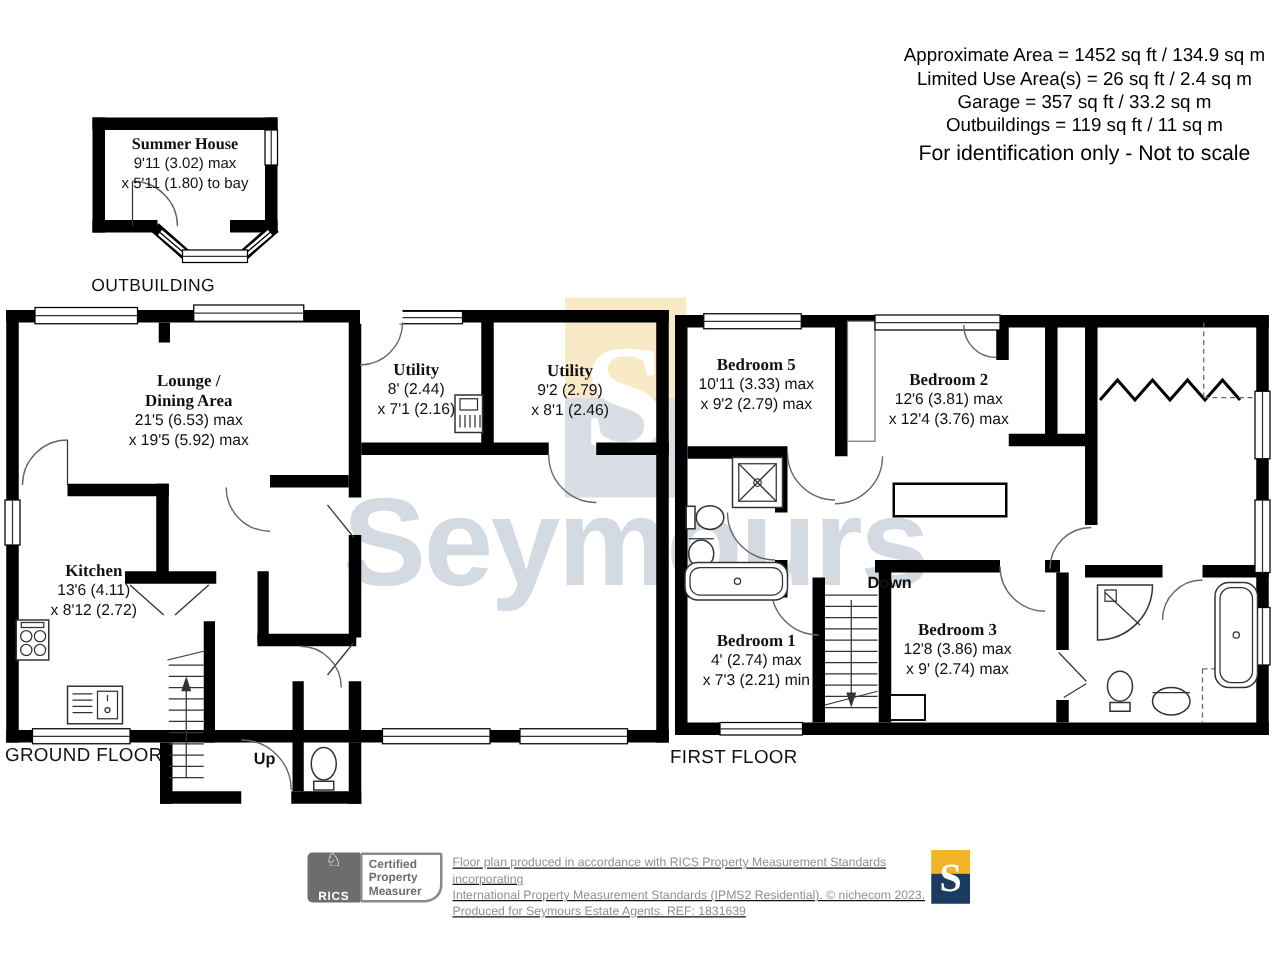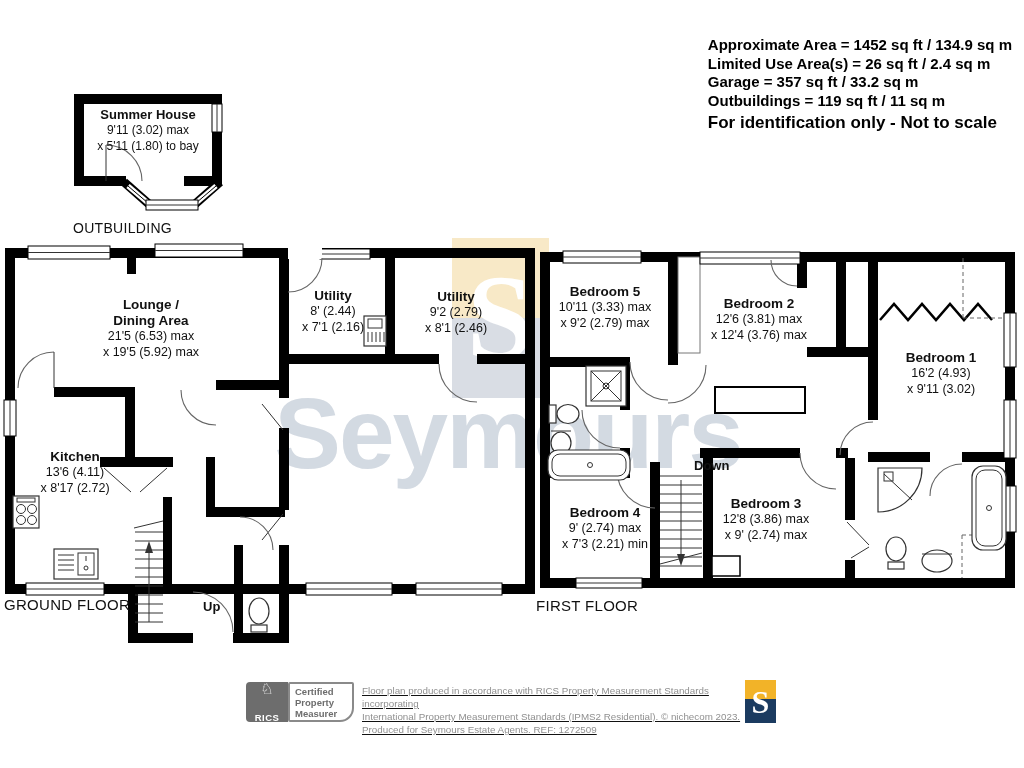--- a/index.html
+++ b/index.html
@@ -7,25 +7,25 @@
         font-family:"Liberation Sans",sans-serif;color:#111;}
   svg{position:absolute;left:0;top:0;}
   .g-wall rect{fill:#000;}
   .wf{fill:#fff;stroke:#000;stroke-width:1;}
   .gap{fill:#fff;stroke:none;}
   .tl{stroke:#333;stroke-width:1.2;fill:#fff;}
   .ln{stroke:#333;stroke-width:1;fill:none;}
   .arc{stroke:#666;stroke-width:1.1;fill:none;}
   .dsh{stroke:#666;stroke-width:1;fill:none;stroke-dasharray:4 3;}
   .lbl{position:absolute;text-align:center;transform:translateX(-50%);white-space:nowrap;z-index:5;}
-  .rn{font-weight:bold;font-size:13.5px;line-height:16px;}
+  .rn{font-weight:bold;font-size:13.5px;line-height:16px;font-family:Liberation Serif, serif;}
   .rd{font-size:12.5px;line-height:15.5px;}
   .floor-label{position:absolute;font-weight:normal;font-size:15px;letter-spacing:.3px;z-index:5;}
   .stair-lbl{position:absolute;font-weight:bold;font-size:13px;z-index:5;margin-left:30px;}
-  .area-block{position:absolute;top:36px;right:12px;text-align:left;z-index:5;font-weight:bold;}
+  .area-block{position:absolute;top:36px;right:12px;text-align:center;z-index:5;}
   .area-line{font-size:15px;line-height:18.5px;color:#000;}
   .area-note{font-size:17px;margin-top:3px;color:#000;}
   .rics-badge{position:absolute;left:246px;top:682px;width:42px;height:40px;background:#6d6d6d;
       border-radius:4px 0 0 4px;z-index:5;display:flex;flex-direction:column;align-items:center;justify-content:center;}
   .rics-crest{color:#fff;font-size:15px;line-height:14px;}
   .rics-word{color:#fff;font-weight:bold;font-size:9.5px;letter-spacing:.5px;margin-top:16px;}
   .cpm-badge{position:absolute;left:288px;top:682px;width:66px;height:40px;background:#fff;
       border:2px solid #8a8a8a;border-radius:2px 2px 14px 2px;box-sizing:border-box;z-index:5;
       display:flex;flex-direction:column;justify-content:center;padding-left:5px;}
   .cpm-line{font-weight:bold;font-size:9.5px;line-height:11px;color:#6d6d6d;}
@@ -333,43 +333,38 @@
   <div class="rd">x 7'1 (2.16)</div>
 </div>
 <div class="lbl" style="left:456px;top:289px">
   <div class="rn">Utility</div>
   <div class="rd">9'2 (2.79)</div>
   <div class="rd">x 8'1 (2.46)</div>
 </div>
 <div class="lbl" style="left:75px;top:449px">
   <div class="rn">Kitchen</div>
   <div class="rd">13'6 (4.11)</div>
-  <div class="rd">x 8'17 (2.72)</div>
+  <div class="rd">x 8'12 (2.72)</div>
 </div>
 <div class="floor-label" style="left:4px;top:596px">GROUND FLOOR</div>
 <div class="stair-lbl" style="left:173px;top:599px">Up</div>
 
 <div class="lbl" style="left:605px;top:284px">
   <div class="rn">Bedroom 5</div>
   <div class="rd">10'11 (3.33) max</div>
   <div class="rd">x 9'2 (2.79) max</div>
 </div>
 <div class="lbl" style="left:759px;top:296px">
   <div class="rn">Bedroom 2</div>
   <div class="rd">12'6 (3.81) max</div>
   <div class="rd">x 12'4 (3.76) max</div>
 </div>
-<div class="lbl" style="left:941px;top:350px">
+<div class="lbl" style="left:605px;top:505px">
   <div class="rn">Bedroom 1</div>
-  <div class="rd">16'2 (4.93)</div>
-  <div class="rd">x 9'11 (3.02)</div>
-</div>
-<div class="lbl" style="left:605px;top:505px">
-  <div class="rn">Bedroom 4</div>
-  <div class="rd">9' (2.74) max</div>
+  <div class="rd">4' (2.74) max</div>
   <div class="rd">x 7'3 (2.21) min</div>
 </div>
 <div class="lbl" style="left:766px;top:496px">
   <div class="rn">Bedroom 3</div>
   <div class="rd">12'8 (3.86) max</div>
   <div class="rd">x 9' (2.74) max</div>
 </div>
 <div class="floor-label" style="left:536px;top:597px">FIRST FLOOR</div>
 <div class="stair-lbl" style="left:664px;top:458px">Down</div>
 
@@ -378,21 +373,21 @@
   <span class="rics-word">RICS</span>
 </div>
 <div class="cpm-badge">
   <div class="cpm-line">Certified</div>
   <div class="cpm-line">Property</div>
   <div class="cpm-line">Measurer</div>
 </div>
 <div class="footer-text">
   <div class="ft-line">Floor plan produced in accordance with RICS Property Measurement Standards incorporating</div>
   <div class="ft-line">International Property Measurement Standards (IPMS2 Residential).   © nichecom 2023.</div>
-  <div class="ft-line">Produced for Seymours Estate Agents.    REF:  1272509</div>
+  <div class="ft-line">Produced for Seymours Estate Agents.    REF:  1831639</div>
 </div>
 <div class="s-logo">
   <div class="s-top"></div>
   <div class="s-bot"></div>
   <div class="s-letter">S</div>
 </div>
 
 </div>
 
 </body></html>

